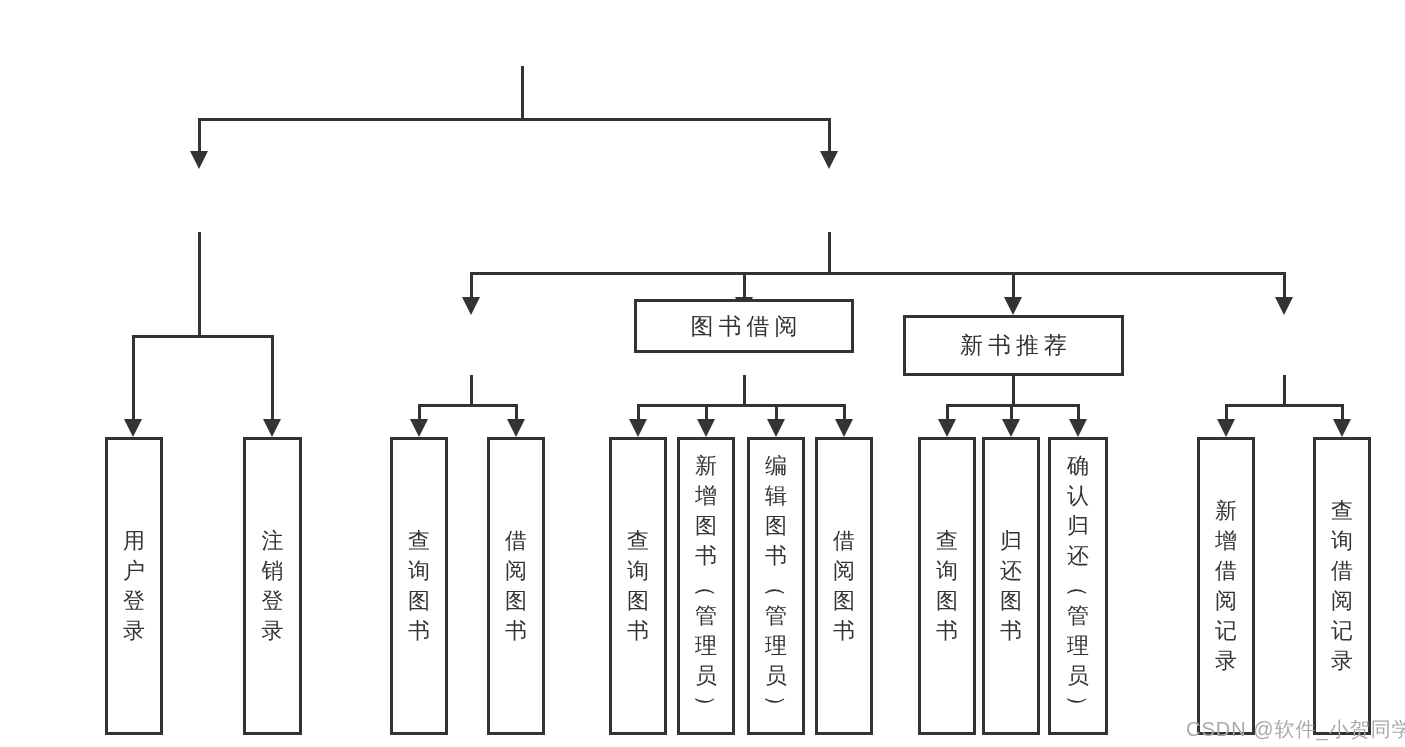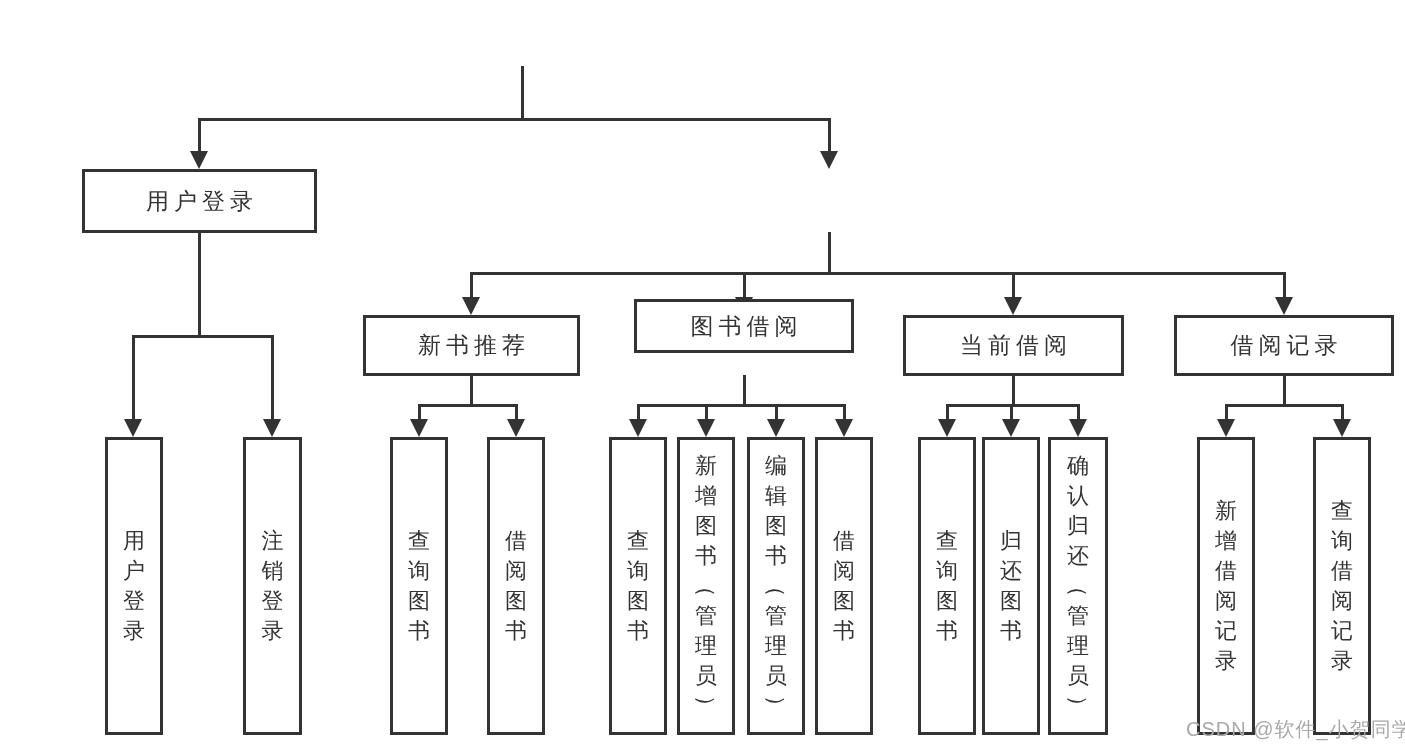--- a/index.html
+++ b/index.html
@@ -133,30 +133,27 @@
   <div class="arrow" style="left:1069px;top:419px"></div>
 
   <div class="vline" style="left:1283px;top:375px;height:29px"></div>
   <div class="hline" style="left:1225px;top:404px;width:118px"></div>
   <div class="vline" style="left:1225px;top:404px;height:17px"></div>
   <div class="arrow" style="left:1217px;top:419px"></div>
   <div class="vline" style="left:1341px;top:404px;height:17px"></div>
   <div class="arrow" style="left:1333px;top:419px"></div>
 
 
-  <div class="hnode" style="left:82px;top:169px;width:235px;height:64px">用户登录</div>
-
-
-  <div class="hnode" style="left:363px;top:315px;width:217px;height:61px">新书推荐</div>
+
+
 
   <div class="hnode" style="left:634px;top:299px;width:220px;height:54px">图书借阅</div>
 
-  <div class="hnode" style="left:903px;top:315px;width:221px;height:61px">当前借阅</div>
-
-  <div class="hnode" style="left:1174px;top:315px;width:220px;height:61px">借阅记录</div>
+  <div class="hnode" style="left:903px;top:315px;width:221px;height:61px">新书推荐</div>
+
 
   <div class="vnode" style="left:105px">
       <span class="vchar">用</span>
       <span class="vchar">户</span>
       <span class="vchar">登</span>
       <span class="vchar">录</span>
     </div>
 
   <div class="vnode" style="left:243px;width:59px">
       <span class="vchar">注</span>

